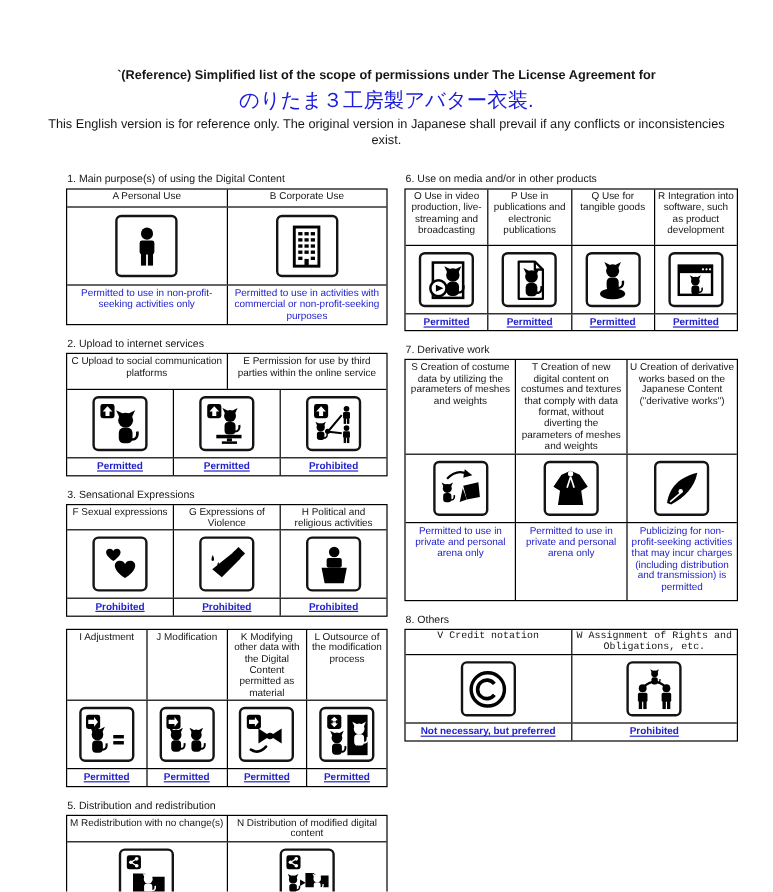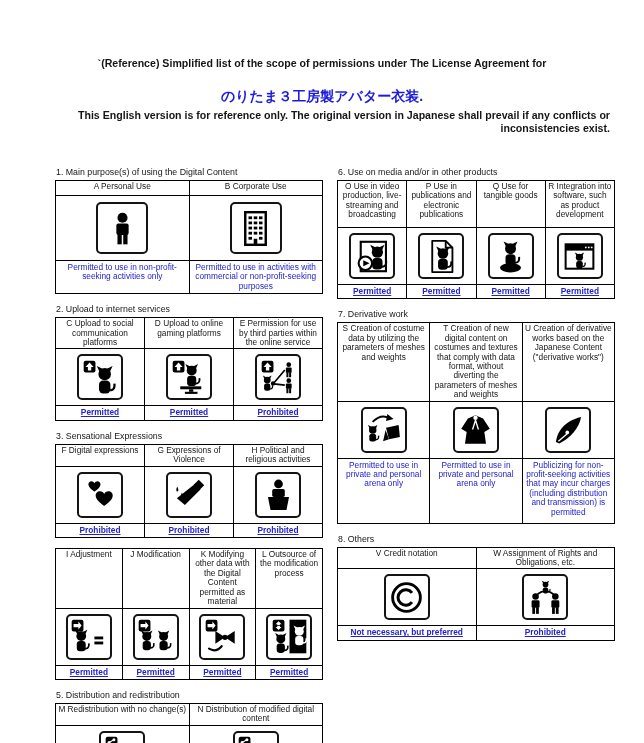--- a/index.html
+++ b/index.html
@@ -4,27 +4,27 @@
 <style>
   :root{ --status-blue:#2222cc; --product-blue:#1b1bdb; --ink:#141414; }
   html,body{margin:0;padding:0;}
   body{
     width:644px;height:743px;background:#ffffff;overflow:hidden;
     font-family:"Liberation Sans", sans-serif;color:#161616;
     -webkit-font-smoothing:antialiased;
   }
   .titleblock{margin-top:57px;text-align:center;}
   .t1{font-size:10.6px;font-weight:bold;}
-  .t2{font-size:14px;font-weight:bold;color:var(--product-blue);margin-top:19px;}
-  .t3{font-size:10.6px;font-weight:bold;max-width:576px;margin:3px auto 16px;line-height:13px;text-align:right;}
+  .t2{font-size:17px;font-weight:normal;color:var(--product-blue);margin-top:3px;}
+  .t3{font-size:10.6px;font-weight:normal;max-width:576px;margin:3px auto 16px;line-height:13px;}
   .cols{display:flex;margin:15px 0 0 55px;gap:14px;}
   .colL{width:268px;flex:none;}
   .colR{width:278px;flex:none;}
   .sec{margin-top:10px;}
-  .sec:first-child{margin-top:16px;}
+  .sec:first-child{margin-top:4px;}
   .sec-title{font-size:8.8px;margin:0 0 3px 1px;}
   .tbl{border:1.5px solid #000;}
   .trow{display:flex;border-bottom:1px solid #000;}
   .trow:last-child{border-bottom:0;}
   .tcell{flex:1 1 0;min-width:0;border-right:1px solid #000;display:flex;
          align-items:flex-start;justify-content:center;text-align:center;box-sizing:border-box;}
   .tcell:last-child{border-right:0;}
   .hcell{font-size:8.3px;line-height:9.4px;padding:1px 2px;}
   .irow{align-items:stretch;}
   .irow .tcell{align-items:center;justify-content:center;}
@@ -40,21 +40,21 @@
   .s1 .iconbox{width:52px;height:52px;}
   .s1 .ic{width:41px;height:41px;}
   .s1 .srow .tcell{min-height:32px;}
   .s2 .hrow .tcell{min-height:29px;}
   .s3 .hrow .tcell{min-height:20px;}
   .s4 .hrow .tcell{min-height:56px;}
   .s5 .hrow .tcell{min-height:20px;}
   .s6 .hrow .tcell{min-height:46px;}
   .s7 .hrow .tcell{min-height:74px;}
   .s7 .srow .tcell{min-height:64px;}
-  .s8 .hrow .tcell{min-height:20px;}
+  .s8 .hrow .tcell{min-height:20px;font-family:Liberation Mono, monospace;}
   .s9 .hrow .tcell{min-height:13px;}
   .srow .tcell{min-height:13px;}
   svg{overflow:visible;}
 </style>
 </head>
 <body>
 
 <svg width="0" height="0" style="position:absolute" aria-hidden="true">
   <defs>
     <g id="d-cat">
@@ -156,21 +156,20 @@
         <div class="tcell scell">Permitted to use in activities with commercial or non-profit-seeking purposes</div>
       </div>
     </div>
   </div>
 
   <div class="sec s2">
     <div class="sec-title">2. Upload to internet services</div>
     <div class="tbl">
       <div class="trow hrow">
         <div class="tcell hcell">C Upload to social communication platforms</div>
-        <div class="tcell hcell">D Upload to online gaming platforms</div>
         <div class="tcell hcell">E Permission for use by third parties within the online service</div>
       </div>
       <div class="trow irow">
         <div class="tcell">
               <span class="iconbox">
                 <svg class="ic" viewBox="0 0 44 44">
           <use href="#d-cat" transform="translate(15,7)"></use>
                   <use href="#d-badge-up" transform="translate(2,2)"></use>
                 </svg>
               </span>
@@ -210,21 +209,21 @@
               <span class="u">Prohibited</span>
             </div>
       </div>
     </div>
   </div>
 
   <div class="sec s3">
     <div class="sec-title">3. Sensational Expressions</div>
     <div class="tbl">
       <div class="trow hrow">
-        <div class="tcell hcell">F Digital expressions</div>
+        <div class="tcell hcell">F Sexual expressions</div>
         <div class="tcell hcell">G Expressions of Violence</div>
         <div class="tcell hcell">H Political and religious activities</div>
       </div>
       <div class="trow irow">
         <div class="tcell">
               <span class="iconbox">
                 <svg class="ic" viewBox="0 0 44 44">
           <use href="#d-heart" transform="translate(6,4) scale(1.1)"></use>
                   <use href="#d-heart" transform="translate(14,15) scale(1.55)"></use>
                 </svg>

